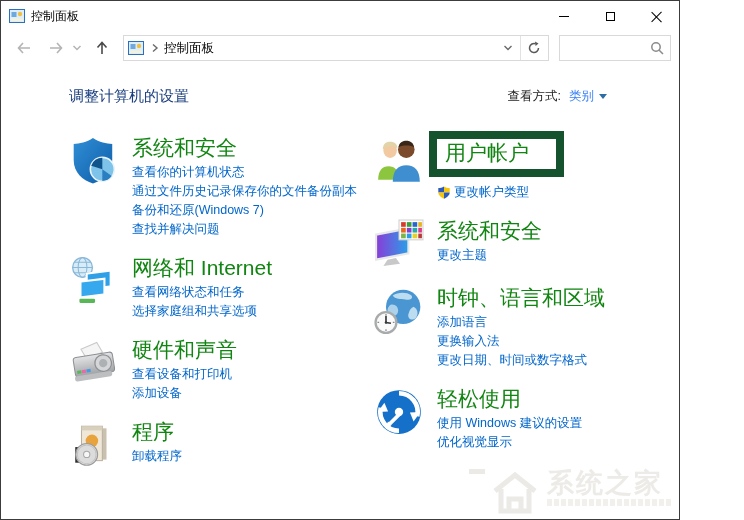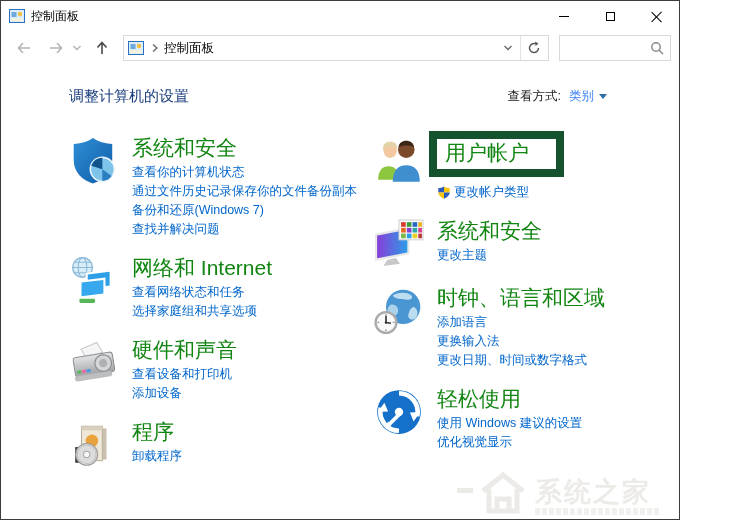--- a/index.html
+++ b/index.html
@@ -47,21 +47,21 @@
   .cat-body { padding-top:1px; }
   .cat-title { font-size:21px; color:#118511; text-decoration:none; display:inline-block; line-height:21px; cursor:pointer; }
   .cat-links { margin-top:4px; }
   .cat-link { display:block; font-size:12.5px; color:#0066cc; text-decoration:none; line-height:19px; cursor:pointer; }
   .uac-row { display:flex; align-items:center; }
   .uac-row svg { margin-right:3px; flex:none; }
 
   .highlight-box { display:inline-block; border:8px solid #14532d; padding:3px 27px 5px 8px; margin:-6px 0 2px -8px; }
 
   
-  .watermark { position:absolute; right:18px; bottom:4px; display:flex; align-items:flex-end; pointer-events:none; }
+  .watermark { position:absolute; right:6px; bottom:4px; display:flex; pointer-events:none; }
   .wm-dash { width:16px; height:5px; background:#eceae6; margin:0 4px 22px 0; }
   .wm-house { margin-right:6px; }
   .wm-col { display:flex; flex-direction:column; align-items:flex-start; }
   .wm-text { font-size:27px; font-weight:bold; color:#edebe7; letter-spacing:2px; line-height:28px; }
   .wm-smallline { width:126px; height:7px; margin-top:2px;
      background:repeating-linear-gradient(90deg,#f2f0ed 0 5px,transparent 5px 7px); }
 </style>
 </head>
 <body>
 

